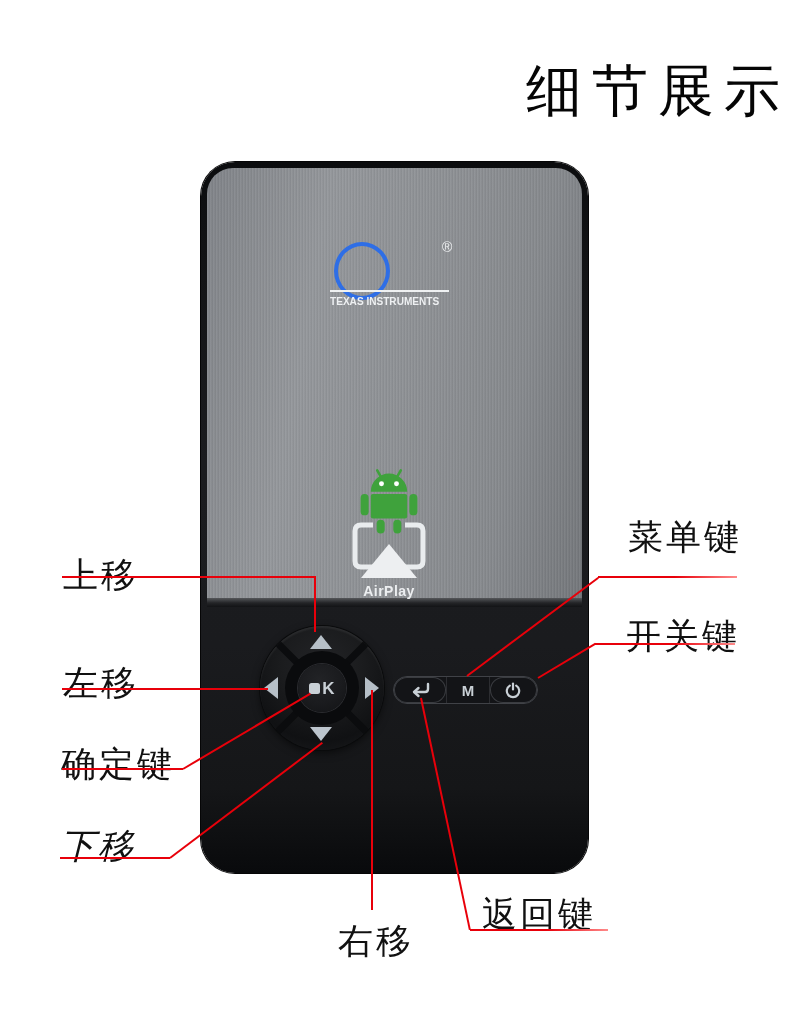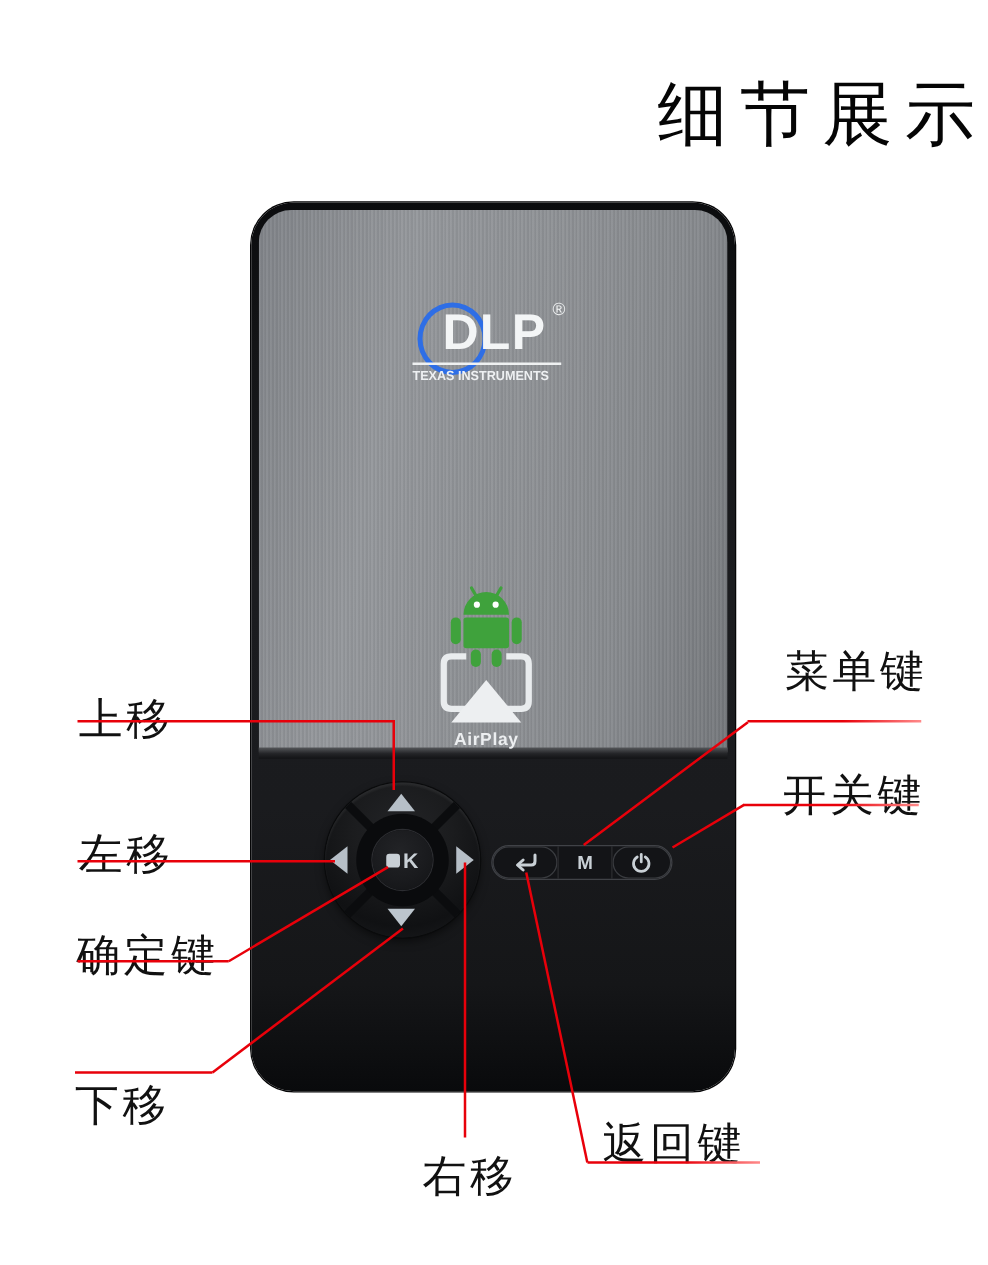--- a/index.html
+++ b/index.html
@@ -110,21 +110,20 @@
 <body>
 
 <div class="page-title">细节展示</div>
 
 <div class="device">
   <div class="panel-gray"></div>
   <div class="panel-edge"></div>
 
   <div class="dlp">
     <div class="dlp-circle"></div>
-    <div class="dlp-text">DLP</div>
     <div class="dlp-reg">®</div>
     <div class="dlp-line"></div>
     <div class="dlp-sub">TEXAS INSTRUMENTS</div>
   </div>
 
   <svg class="airplay-brackets" width="76" height="48" viewBox="0 0 76 48">
     <path d="M22 3 H10 Q4 3 4 9 V39 Q4 45 10 45 H22" fill="none" stroke="#e9ecee" stroke-width="5"></path>
     <path d="M54 3 H66 Q72 3 72 9 V39 Q72 45 66 45 H54" fill="none" stroke="#e9ecee" stroke-width="5"></path>
   </svg>
 
@@ -175,21 +174,21 @@
         <path d="M9 2.5 v6" fill="none" stroke="#c9d0d6" stroke-width="2.2" stroke-linecap="round"></path>
         <path d="M5.8 4.6 a6.2 6.2 0 1 0 6.4 0" fill="none" stroke="#c9d0d6" stroke-width="2.2" stroke-linecap="round"></path>
       </svg>
     </div>
   </div>
 </div>
 
 <div class="label" style="left:63px;top:538px;">上移</div>
 <div class="label" style="left:63px;top:646px;">左移</div>
 <div class="label" style="left:61px;top:727px;">确定键</div>
-<div class="label" style="left:60px;top:847px;">下移</div>
+<div class="label" style="left:60px;top:809px;font-style:italic;">下移</div>
 <div class="label" style="left:628px;top:500px;">菜单键</div>
 <div class="label" style="left:626px;top:599px;">开关键</div>
 <div class="label" style="left:338px;top:907px;font-family:Liberation Mono, monospace;">右移</div>
 <div class="label" style="left:482px;top:877px;">返回键</div>
 
 <div class="rl" style="left:62px;top:576px;width:253px;"></div>
 <div class="rl v" style="left:314px;top:576px;height:56px;"></div>
 <div class="rl" style="left:62px;top:688px;width:206px;"></div>
 <div class="rl" style="left:62px;top:768px;width:121px;"></div>
 <div class="rl" style="left:183px;top:768px;width:148px;transform:rotate(-30.6deg);"></div>

